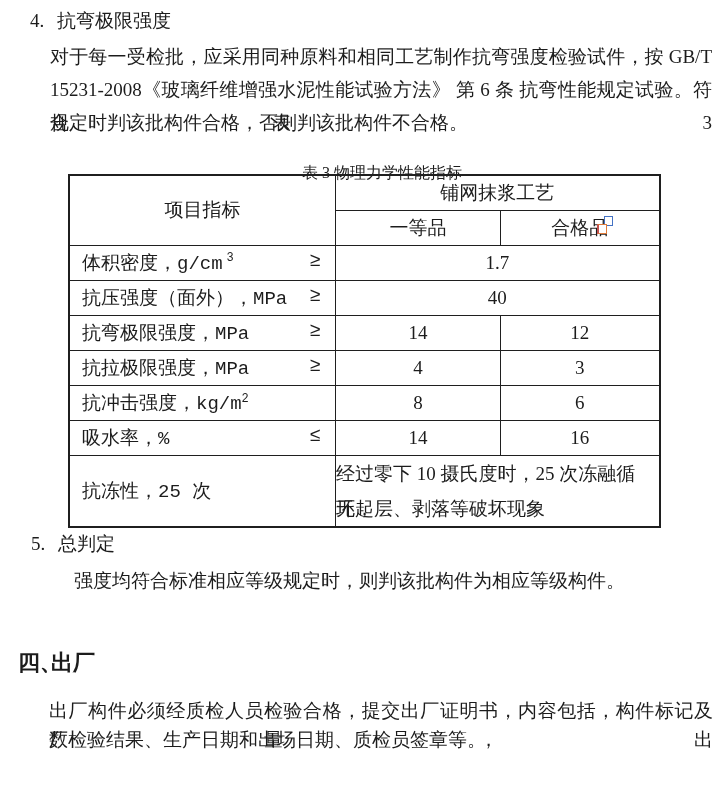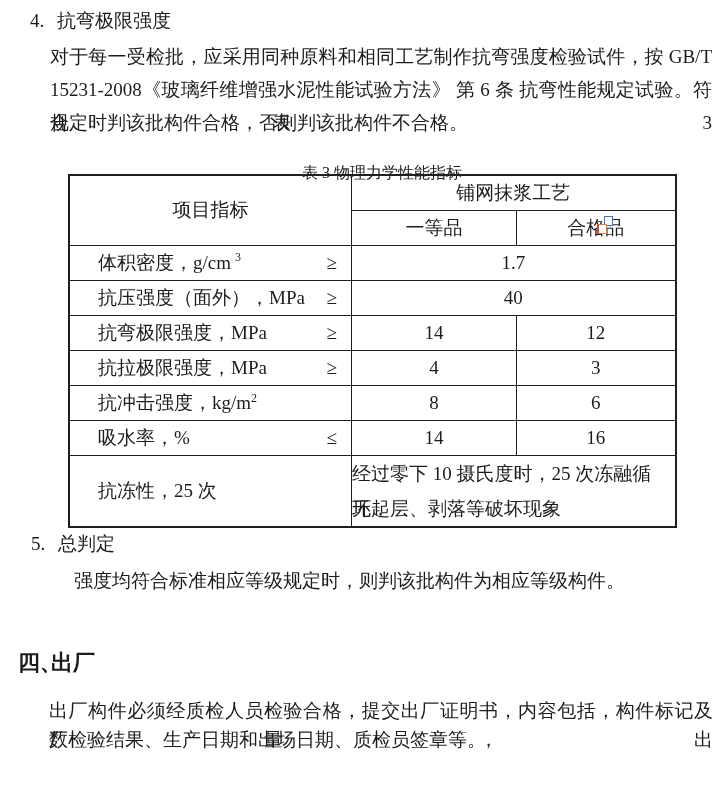--- a/index.html
+++ b/index.html
@@ -17,22 +17,22 @@
   .para .ln.jfull { white-space:normal; text-align:justify; text-align-last:justify;font-family:Liberation Serif, serif; }
   .para-tight .ln { height:29px; line-height:29px; }
   .caption { font-size:16px; text-align:center; }
   .big-heading { font-size:22px; font-weight:bold; white-space:nowrap; }
   .big-heading .num { display:inline-block; width:33px; }
 
   table.t3 { border-collapse:collapse; table-layout:fixed; border:2px solid #1f1f1f; }
   table.t3 td { border:1px solid #1f1f1f; font-size:19px; padding:0; vertical-align:middle; }
   table.t3 .center { text-align:center; }
   .labelcell-inner {
-    display:flex; align-items:center; justify-content:space-between;
-    padding:0 14px 0 28px; width:239px;
+    display:flex; justify-content:space-between;
+    padding:0 14px 0 12px; width:239px;font-family:Liberation Mono, monospace;
   }
   .labelcell-inner .sym { font-size:19px; }
   sup.u { font-size:12px; line-height:0; }
   sup.sp { margin-left:4px; }
   .frost-lines .fl { height:35px; line-height:35px; }
 
   .artifact { width:16px; height:16px; }
   .artifact .bx { position:absolute; width:7px; height:8px; background:#fff; }
   .artifact .bx.blue { left:7px; top:0; border:1px solid #4472c4; }
   .artifact .bx.orange { left:0; top:8px; border:1px solid #e07b39; border-left:2px solid #c0504d; }

